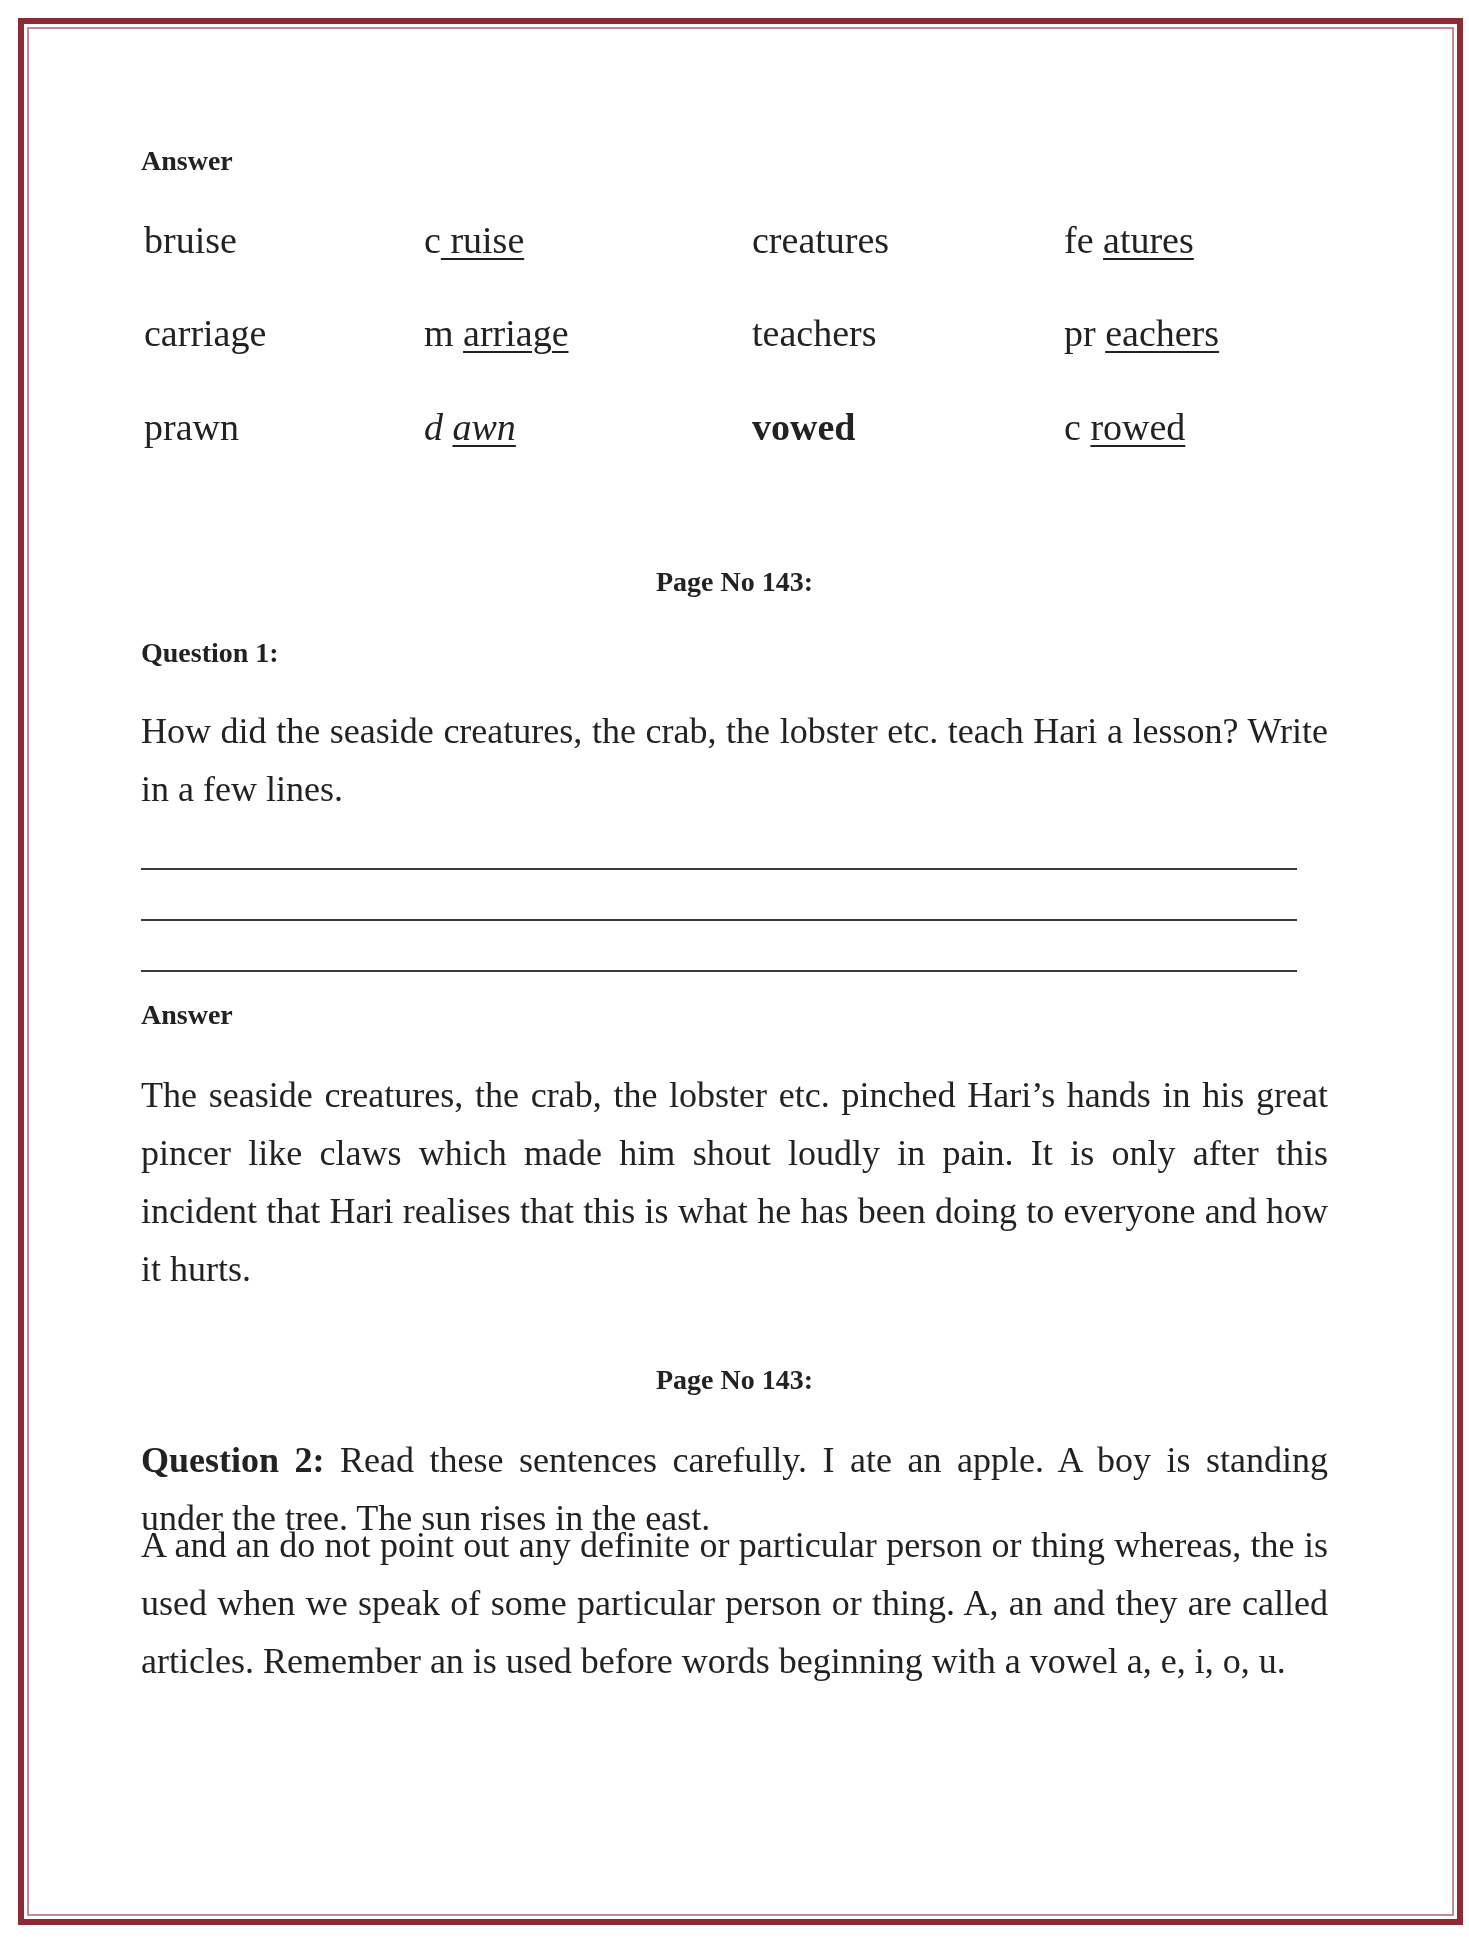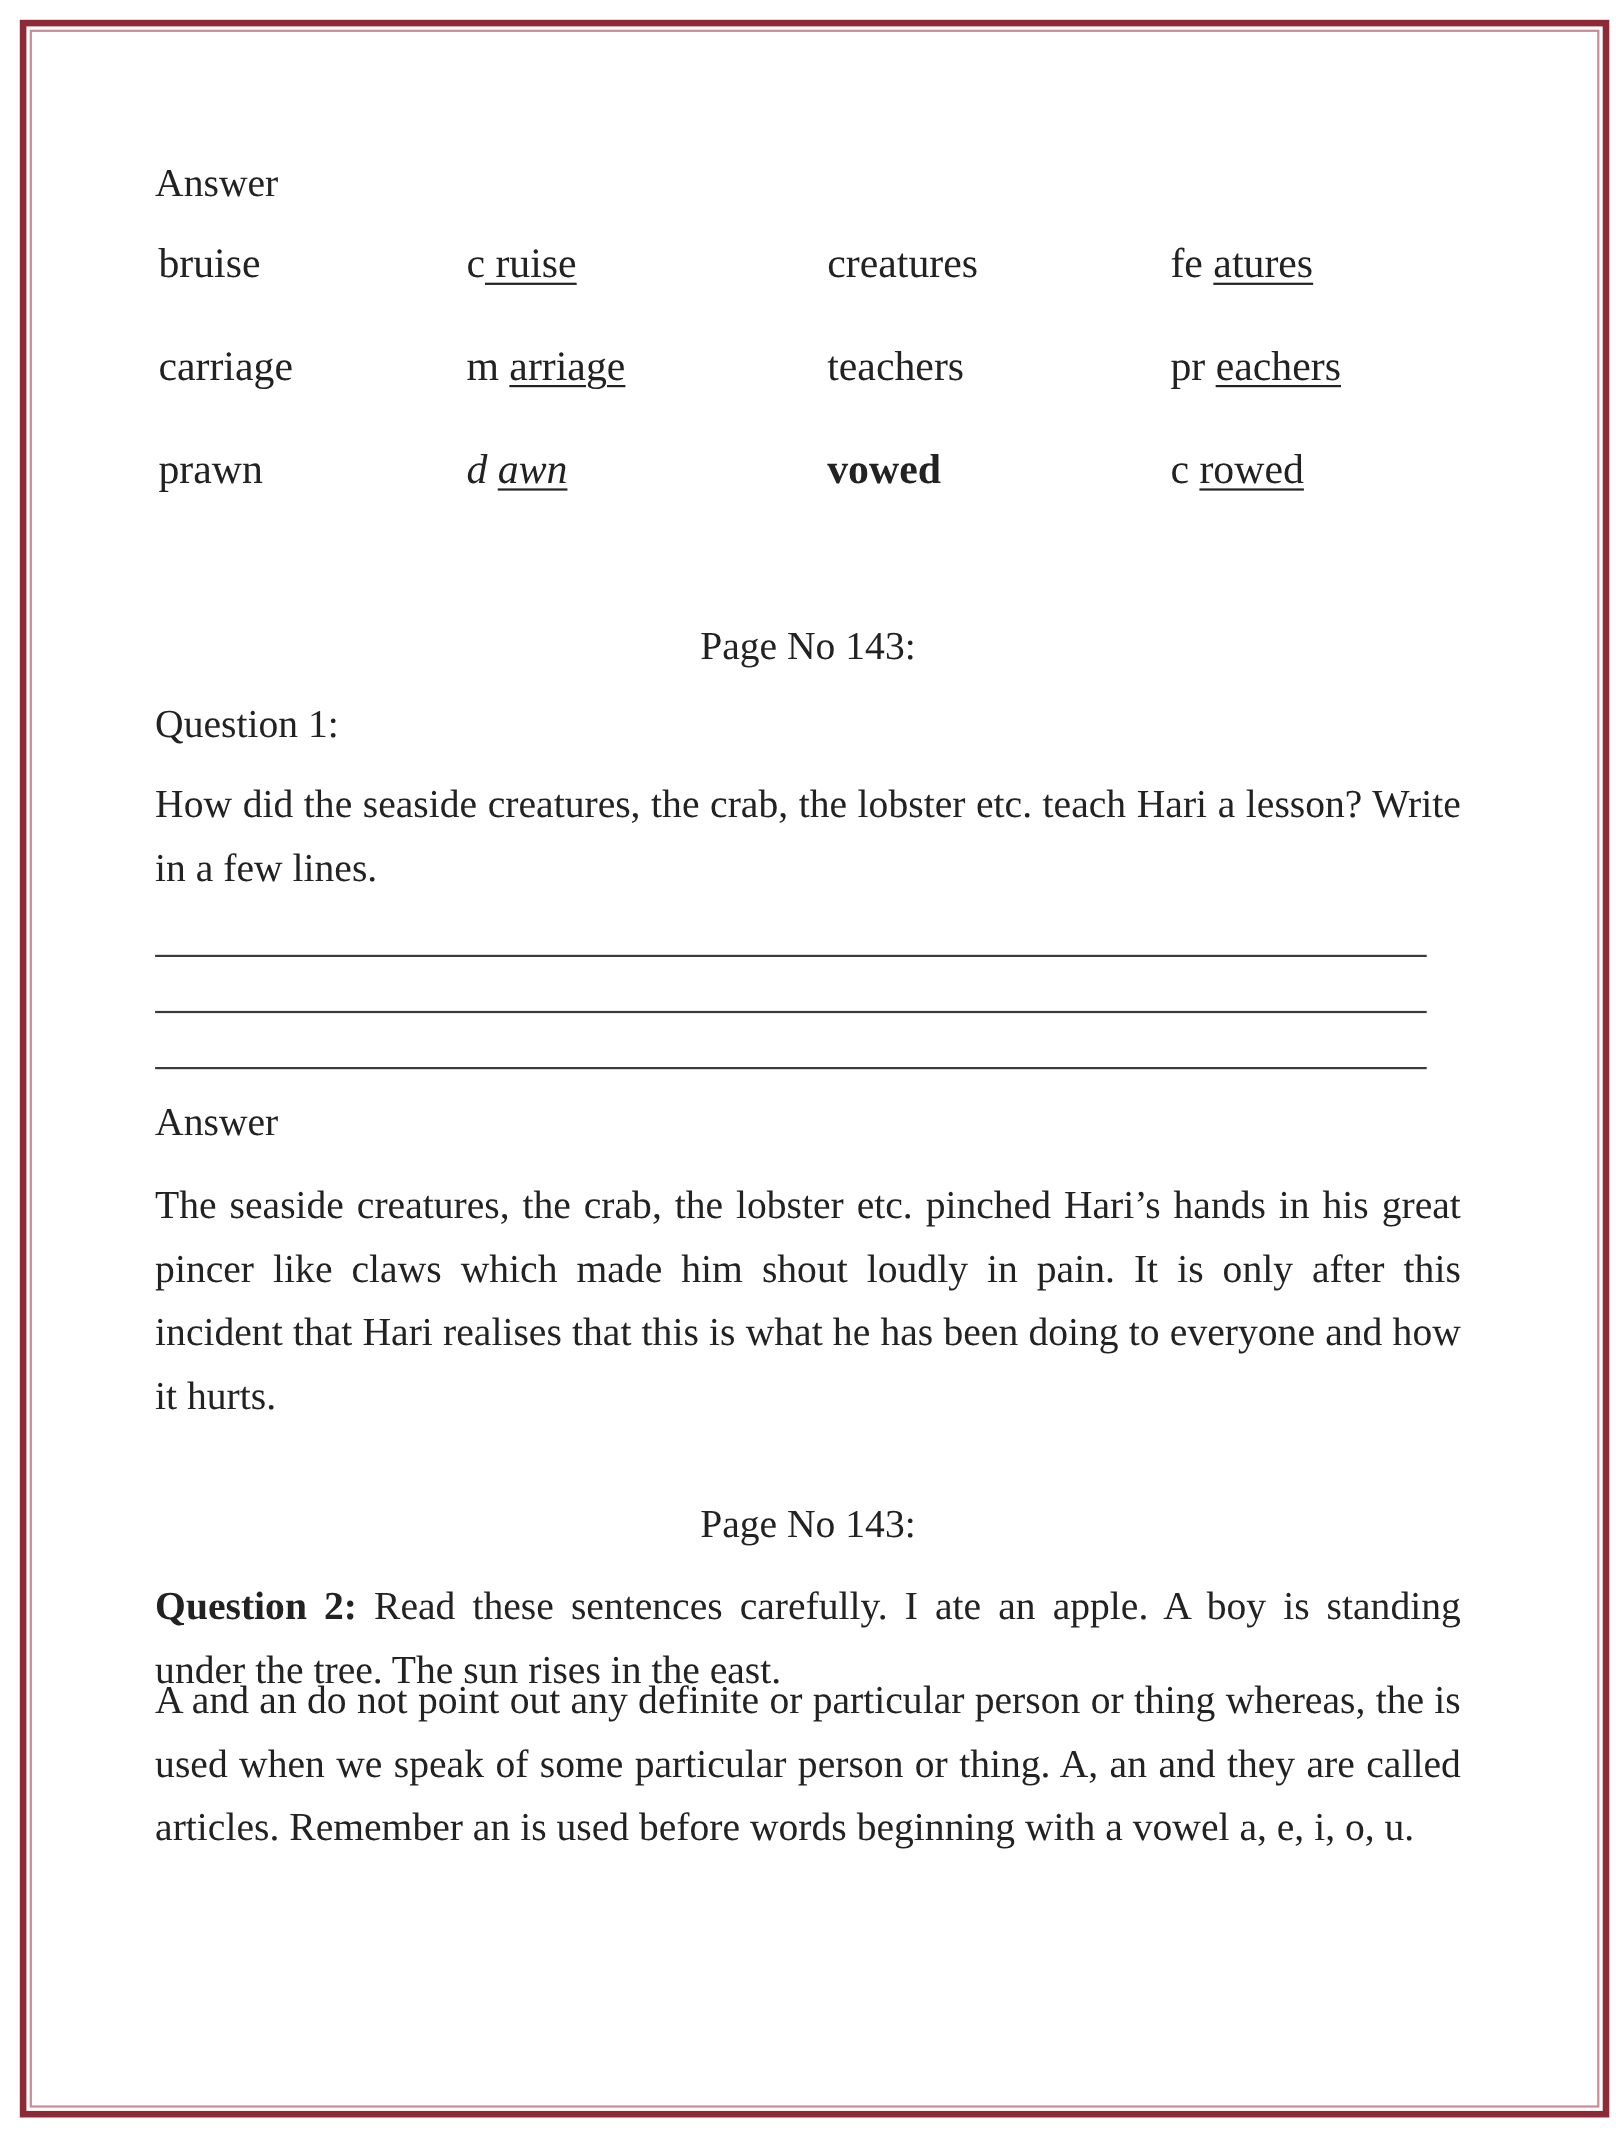--- a/index.html
+++ b/index.html
@@ -11,21 +11,21 @@
   }
   .frame-outer {
     position: absolute; left: 18px; top: 18px; width: 1445px; height: 1907px;
     box-sizing: border-box; border: 6px solid #8e2a35;
   }
   .frame-inner {
     position: absolute; left: 27px; top: 27px; width: 1427px; height: 1889px;
     box-sizing: border-box; border: 2px solid #c98a93;
   }
   .abs { position: absolute; white-space: nowrap; }
-  .h-bold { font-weight: normal; font-size: 36px; }
+  .h-bold { font-weight: bold; font-size: 28px; }
   .word { font-size: 38px; }
   .word .u { text-decoration: underline; text-decoration-thickness: 2px; text-underline-offset: 5px; }
   .center { left: 0; width: 1469px; text-align: center; }
   .para {
     position: absolute; left: 141px; width: 1187px;
     font-size: 36px; line-height: 58px; text-align: justify; text-align-last: left;
   }
   .rule { position: absolute; left: 141px; width: 1156px; height: 2px; background: #3a3a3a; }
   .bold { font-weight: bold; }
 </style>

